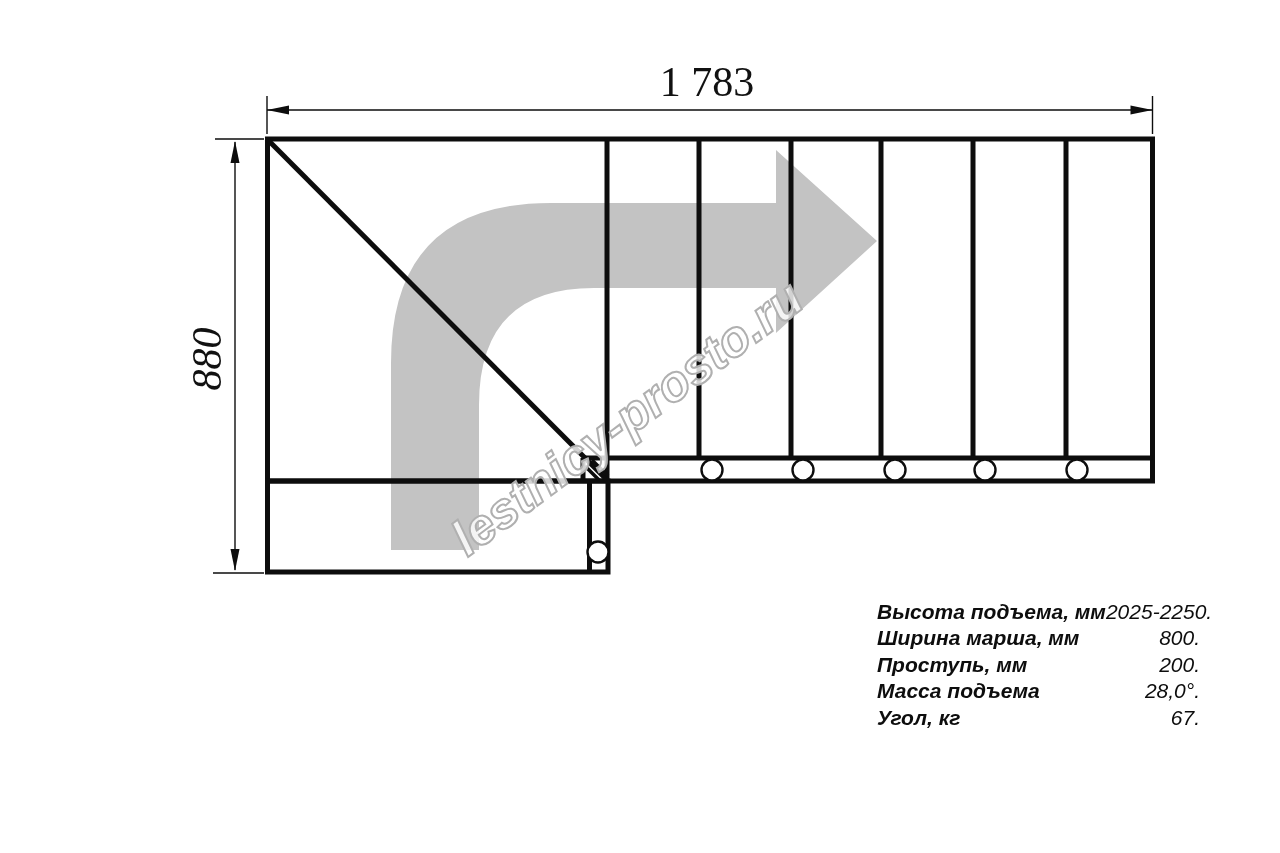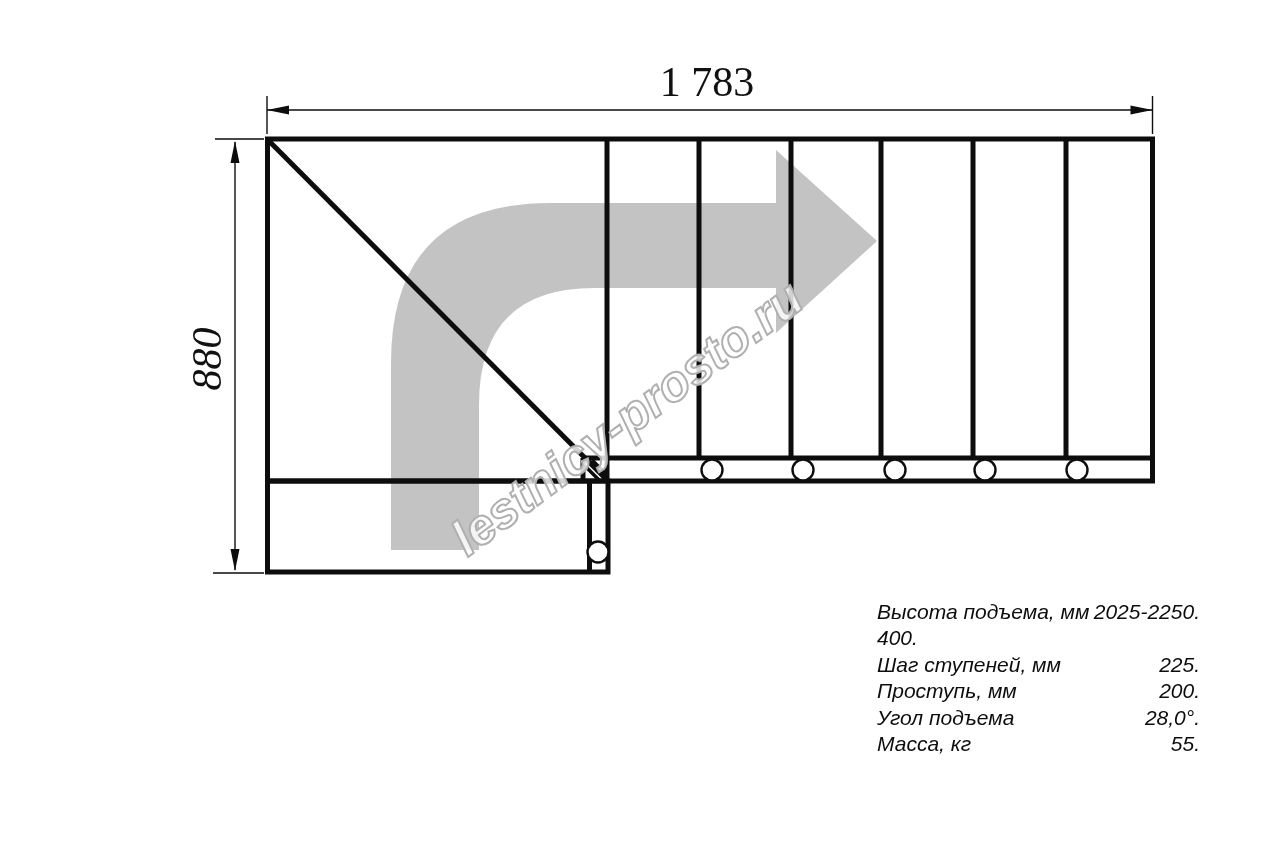--- a/index.html
+++ b/index.html
@@ -39,21 +39,21 @@
   }
   #spec-table{
     position:absolute;
     left:877px;top:599px;width:323px;
     font-family:"Liberation Sans", sans-serif;
     font-style:italic;
     font-size:21px;line-height:26.4px;
     color:#0d0d0d;
   }
   .spec-row{display:flex;justify-content:space-between;}
-  .spec-label{text-align:center;white-space:nowrap;}
+  .spec-label{text-align:center;white-space:nowrap;font-weight:bold;}
   .spec-value{text-align:left;white-space:nowrap;}
 </style>
 </head>
 <body>
 
 <div id="stage">
 
   <svg id="plan-svg" width="1280" height="853" viewBox="0 0 1280 853">
 
     <path d="M391,550 L391,363 Q391,203 551,203 L776,203 L776,150 L877,241
@@ -109,33 +109,30 @@
   <div id="dim-height-label" class="dim-text">880</div>
 
   <div id="watermark">lestnicy-prosto.ru</div>
 
   <div id="spec-table">
     <div class="spec-row">
       <span class="spec-label">Высота подъема, мм</span>
       <span class="spec-value">2025-2250.</span>
     </div>
     <div class="spec-row">
-      <span class="spec-value">400.</span>
-    </div>
-    <div class="spec-row">
-      <span class="spec-label">Шаг ступеней, мм</span>
-      <span class="spec-value">225.</span>
+      <span class="spec-label">Ширина марша, мм</span>
+      <span class="spec-value">800.</span>
     </div>
     <div class="spec-row">
       <span class="spec-label">Проступь, мм</span>
       <span class="spec-value">200.</span>
     </div>
     <div class="spec-row">
-      <span class="spec-label">Угол подъема</span>
+      <span class="spec-label">Масса подъема</span>
       <span class="spec-value">28,0°.</span>
     </div>
     <div class="spec-row">
-      <span class="spec-label">Масса, кг</span>
-      <span class="spec-value">55.</span>
+      <span class="spec-label">Угол, кг</span>
+      <span class="spec-value">67.</span>
     </div>
   </div>
 
 </div>
 
 </body></html>

